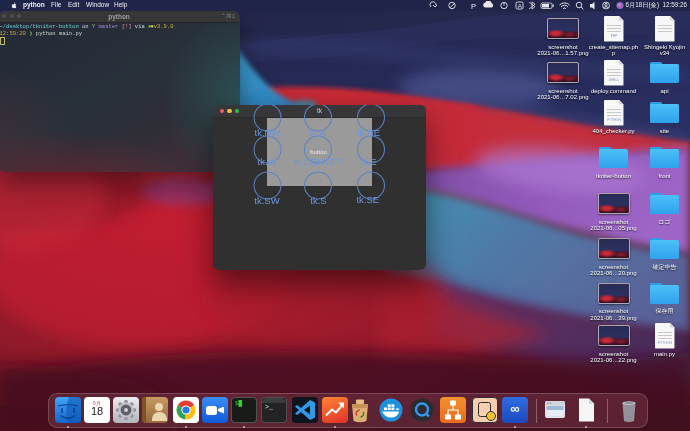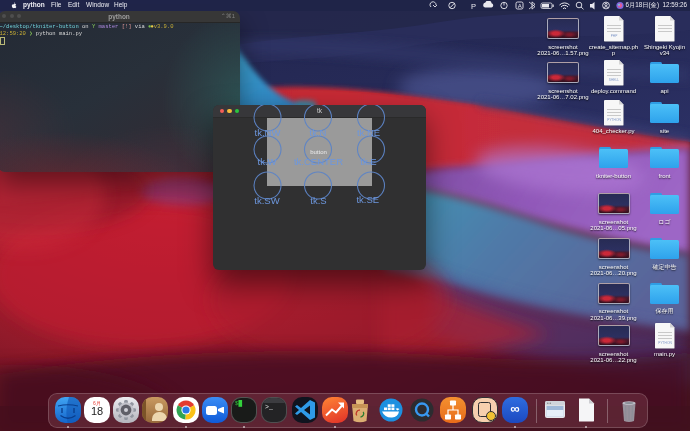--- a/index.html
+++ b/index.html
@@ -65,21 +65,21 @@
   .page .ln{position:absolute;left:3px;right:3px;height:0.8px;background:#c9c9c9;}
   .folder{position:relative;width:29px;height:21px;}
   .folder .back{position:absolute;left:0;top:0;width:12px;height:5px;border-radius:1.5px 1.5px 0 0;
     background:#2f9de4;}
   .folder .body{position:absolute;left:0;top:2px;width:29px;height:19px;border-radius:1.5px;
     background:linear-gradient(180deg,#4cc0f7 0%,#2ea2ec 100%);}
   
   #dock{left:48px;top:392.5px;width:600px;height:35px;border-radius:9px;
     background:rgba(120,58,74,0.48);border:0.5px solid rgba(255,255,255,0.18);
     box-sizing:border-box;}
-  .dk{position:absolute;top:3.5px;width:26px;height:26px;border-radius:10px;overflow:hidden;}
+  .dk{position:absolute;top:3.5px;width:26px;height:26px;border-radius:4px;overflow:hidden;}
   .dksep{position:absolute;top:5px;height:24px;width:1px;background:rgba(255,255,255,0.28);}
   .dot{position:absolute;top:32.5px;width:2px;height:2px;border-radius:50%;
     background:rgba(255,255,255,0.65);}
 </style>
 </head>
 <body>
 
 <svg id="wall" class="abs" width="690" height="431" viewBox="0 0 690 431">
   <defs>
     <linearGradient id="navy" x1="0" y1="0" x2="1" y2="1">

